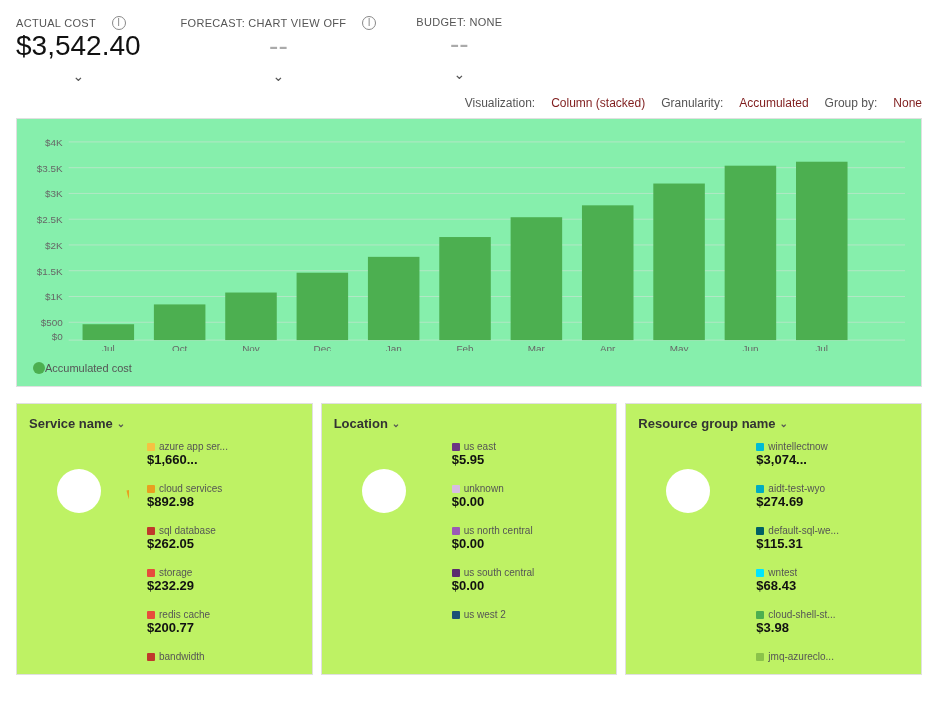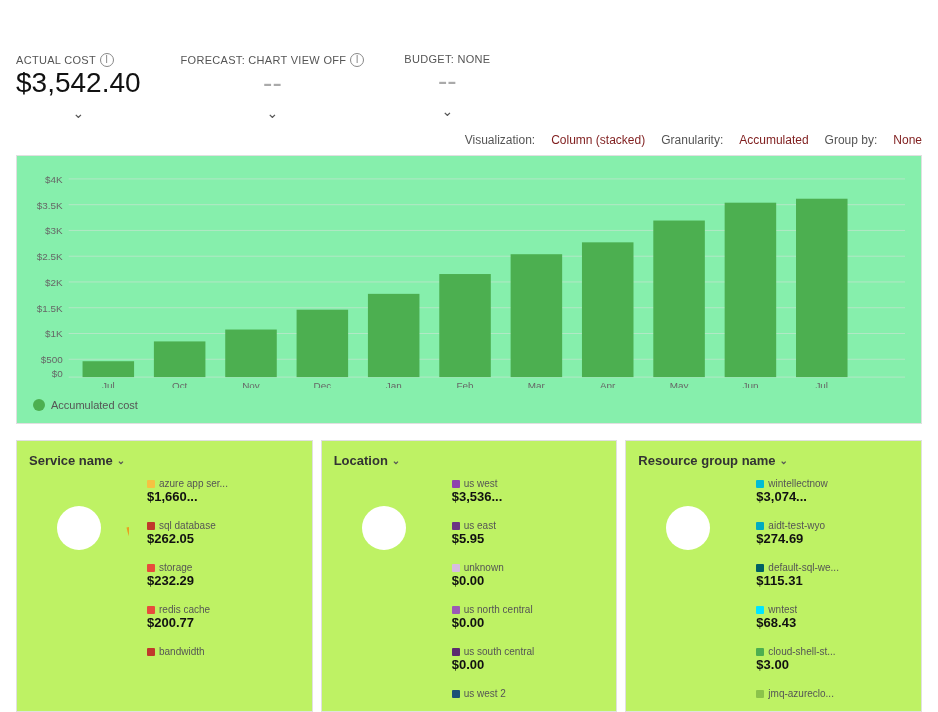--- a/index.html
+++ b/index.html
@@ -3,34 +3,34 @@
   <meta charset="utf-8">
   <style>
     * { box-sizing: border-box; margin: 0; padding: 0; }
     body { font-family: 'Segoe UI', Arial, sans-serif; background: #fff; color: #333; font-size: 12px; }
     
     .container { padding: 16px; width: 938px; min-height: 712px; }
     
     
     .metrics-row { display: flex; align-items: flex-start; gap: 40px; margin-bottom: 12px; }
     .metric-block { display: flex; flex-direction: column; }
-    .metric-label { font-size: 11px; color: #555; text-transform: uppercase; letter-spacing: 0.3px; display: flex; align-items: center; gap: 4px; margin-top: 37px; }
+    .metric-label { font-size: 11px; color: #555; text-transform: uppercase; letter-spacing: 0.3px; display: flex; align-items: center; gap: 16px; }
     .metric-value { font-size: 28px; font-weight: 300; color: #111; display: flex; align-items: center; gap: 6px; flex-direction: column; }
     .metric-value .chevron { font-size: 14px; color: #555; }
     .metric-dash { font-size: 28px; font-weight: 300; color: #aaa; }
     .info-icon { display: inline-block; width: 14px; height: 14px; border: 1px solid #888; border-radius: 50%; text-align: center; line-height: 12px; font-size: 10px; color: #888; cursor: pointer; }
 
     
     .viz-controls { display: flex; justify-content: flex-end; align-items: center; gap: 16px; margin-bottom: 8px; font-size: 12px; color: #555; }
     .viz-link { color: #7f1d1d; cursor: pointer; text-decoration: none; }
 
     
     .chart-area { border: 1px solid #e0e0e0; padding: 12px 16px; margin-bottom: 16px; background: #86efac; }
     .chart-svg-container { width: 100%; }
-    .legend-row { display: flex; align-items: center; gap: 6px; margin-top: 8px; font-size: 11px; color: #555; }
+    .legend-row { display: flex; align-items: center; margin-top: 8px; font-size: 11px; color: #555; }
     .legend-dot { width: 12px; height: 12px; background: #4caf50; border-radius: 50%; display: inline-block; }
 
     
     .cards-row { display: flex; gap: 8px; }
     .card { flex: 1; border: 1px solid #e0e0e0; padding: 12px; background: #bef264; min-height: 240px; }
     .card-header { display: flex; align-items: center; gap: 4px; font-size: 13px; font-weight: 600; color: #333; margin-bottom: 10px; cursor: pointer; }
     .card-header .chevron-down { font-size: 10px; color: #555; }
     .card-body { display: flex; gap: 8px; align-items: flex-start; }
     .donut-container { position: relative; width: 110px; height: 110px; flex-shrink: 0; }
     .legend-list { flex: 1; display: flex; flex-direction: column; gap: 16px; }
@@ -171,20 +171,27 @@
           <div class="legend-list">
             <div class="legend-item">
               <div class="legend-color-row">
                 <div class="legend-color-swatch" style="background: rgb(245, 194, 66);"></div>
                 <span class="legend-item-name">azure app ser...</span>
               </div>
               <span class="legend-item-value">$1,660...</span>
             </div>
             <div class="legend-item">
               <div class="legend-color-row">
+                <div class="legend-color-swatch" style="background: rgb(232, 160, 32);"></div>
+                <span class="legend-item-name">cloud services</span>
+              </div>
+              <span class="legend-item-value">$892.98</span>
+            </div>
+            <div class="legend-item">
+              <div class="legend-color-row">
                 <div class="legend-color-swatch" style="background: rgb(192, 57, 43);"></div>
                 <span class="legend-item-name">sql database</span>
               </div>
               <span class="legend-item-value">$262.05</span>
             </div>
             <div class="legend-item">
               <div class="legend-color-row">
                 <div class="legend-color-swatch" style="background: rgb(231, 76, 60);"></div>
                 <span class="legend-item-name">storage</span>
               </div>
@@ -211,27 +218,20 @@
           <span>Location</span> 
           <span class="chevron-down">⌄</span>
         </div>
         <div class="card-body">
           <div class="donut-container"><svg width="100" height="100" viewBox="0 0 100 100">
               <circle cx="50" cy="50" r="36" fill="none" stroke="#8e44ad" stroke-width="14" stroke-dasharray="223.93272434788045 2.2619467105846525" stroke-dashoffset="0" transform="rotate(-90 50 50)" style="transform-origin: 50px 50px;"></circle>
               <circle cx="50" cy="50" r="36" fill="none" stroke="#6c3483" stroke-width="14" stroke-dasharray="2.261946710584651 223.93272434788045" stroke-dashoffset="0" transform="rotate(266.4 50 50)" style="transform-origin: 50px 50px;"></circle>
               <circle cx="50" cy="50" r="22" fill="white"></circle>
             </svg></div>
           <div class="legend-list">
-            <div class="legend-item">
-              <div class="legend-color-row">
-                <div class="legend-color-swatch" style="background: rgb(142, 68, 173);"></div>
-                <span class="legend-item-name">us west</span>
-              </div>
-              <span class="legend-item-value">$3,536...</span>
-            </div>
             <div class="legend-item">
               <div class="legend-color-row">
                 <div class="legend-color-swatch" style="background: rgb(108, 52, 131);"></div>
                 <span class="legend-item-name">us east</span>
               </div>
               <span class="legend-item-value">$5.95</span>
             </div>
             <div class="legend-item">
               <div class="legend-color-row">
                 <div class="legend-color-swatch" style="background: rgb(215, 189, 226);"></div>
@@ -304,21 +304,21 @@
                 <div class="legend-color-swatch" style="background: rgb(0, 229, 255);"></div>
                 <span class="legend-item-name">wntest</span>
               </div>
               <span class="legend-item-value">$68.43</span>
             </div>
             <div class="legend-item">
               <div class="legend-color-row">
                 <div class="legend-color-swatch" style="background: rgb(76, 175, 80);"></div>
                 <span class="legend-item-name">cloud-shell-st...</span>
               </div>
-              <span class="legend-item-value">$3.00</span>
+              <span class="legend-item-value">$3.98</span>
             </div>
             <div class="legend-item">
               <div class="legend-color-row">
                 <div class="legend-color-swatch" style="background: rgb(139, 195, 74);"></div>
                 <span class="legend-item-name">jmq-azureclo...</span>
               </div>
             </div>
           </div>
         </div>
       </div>

